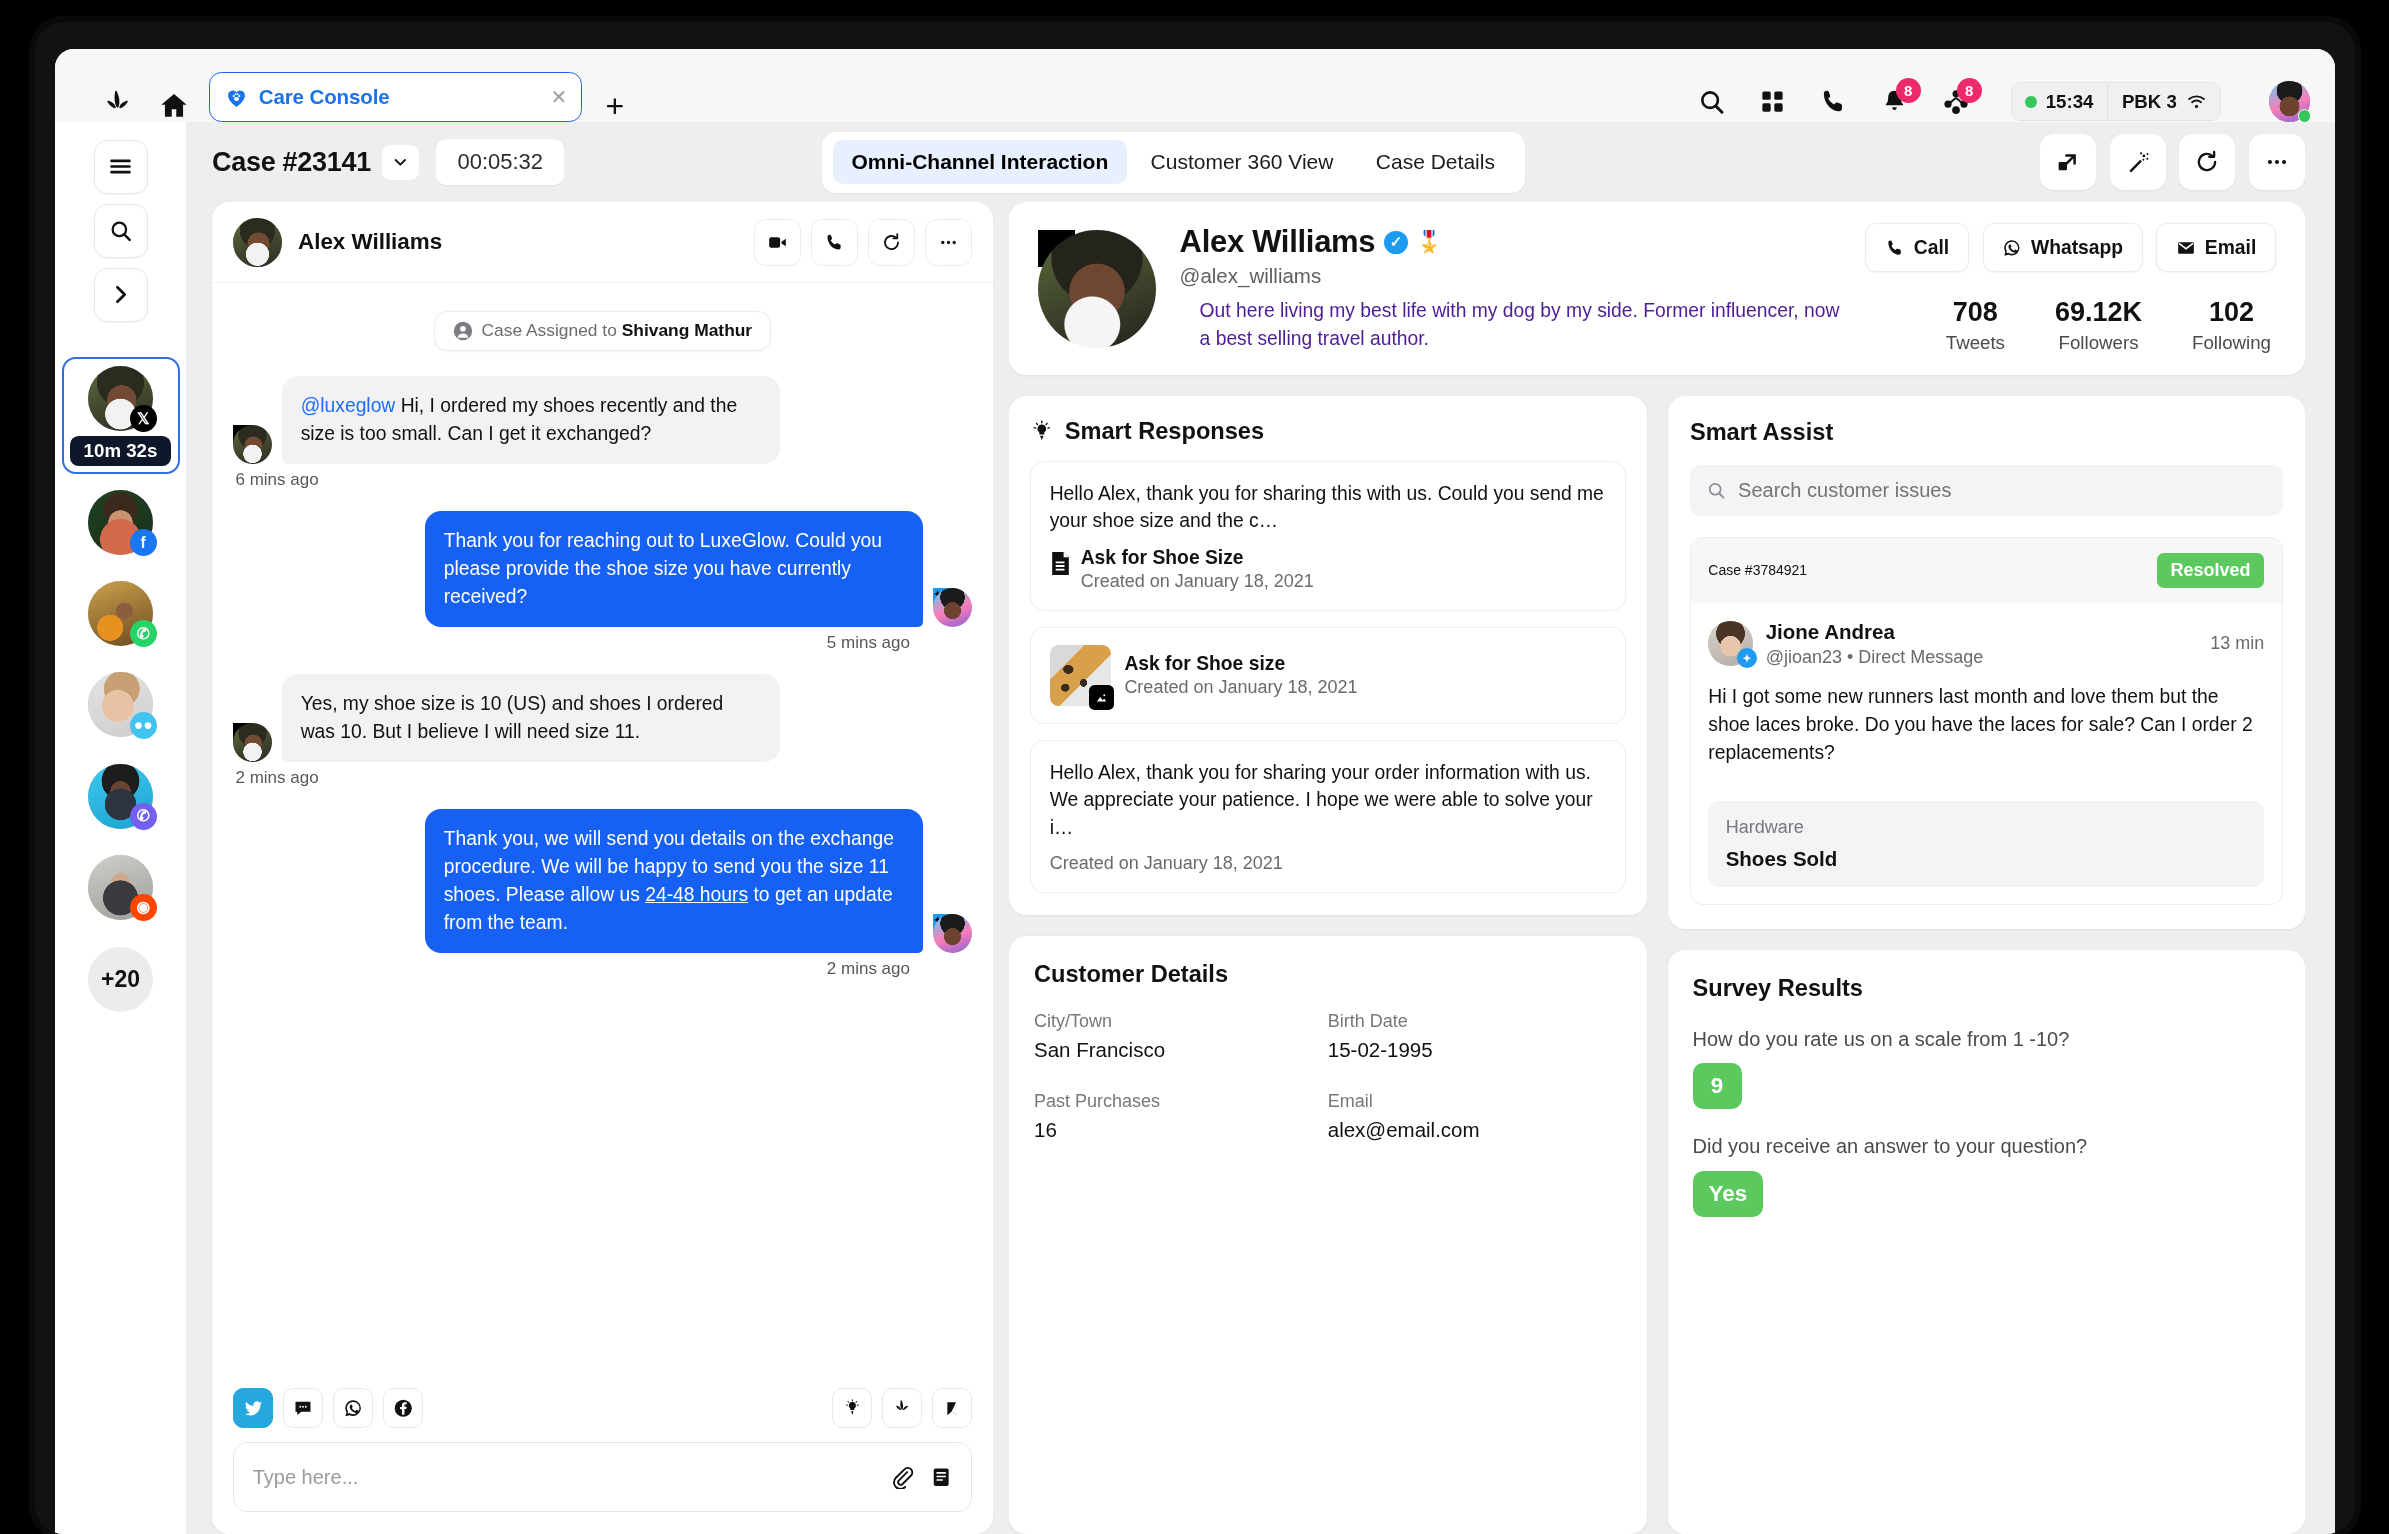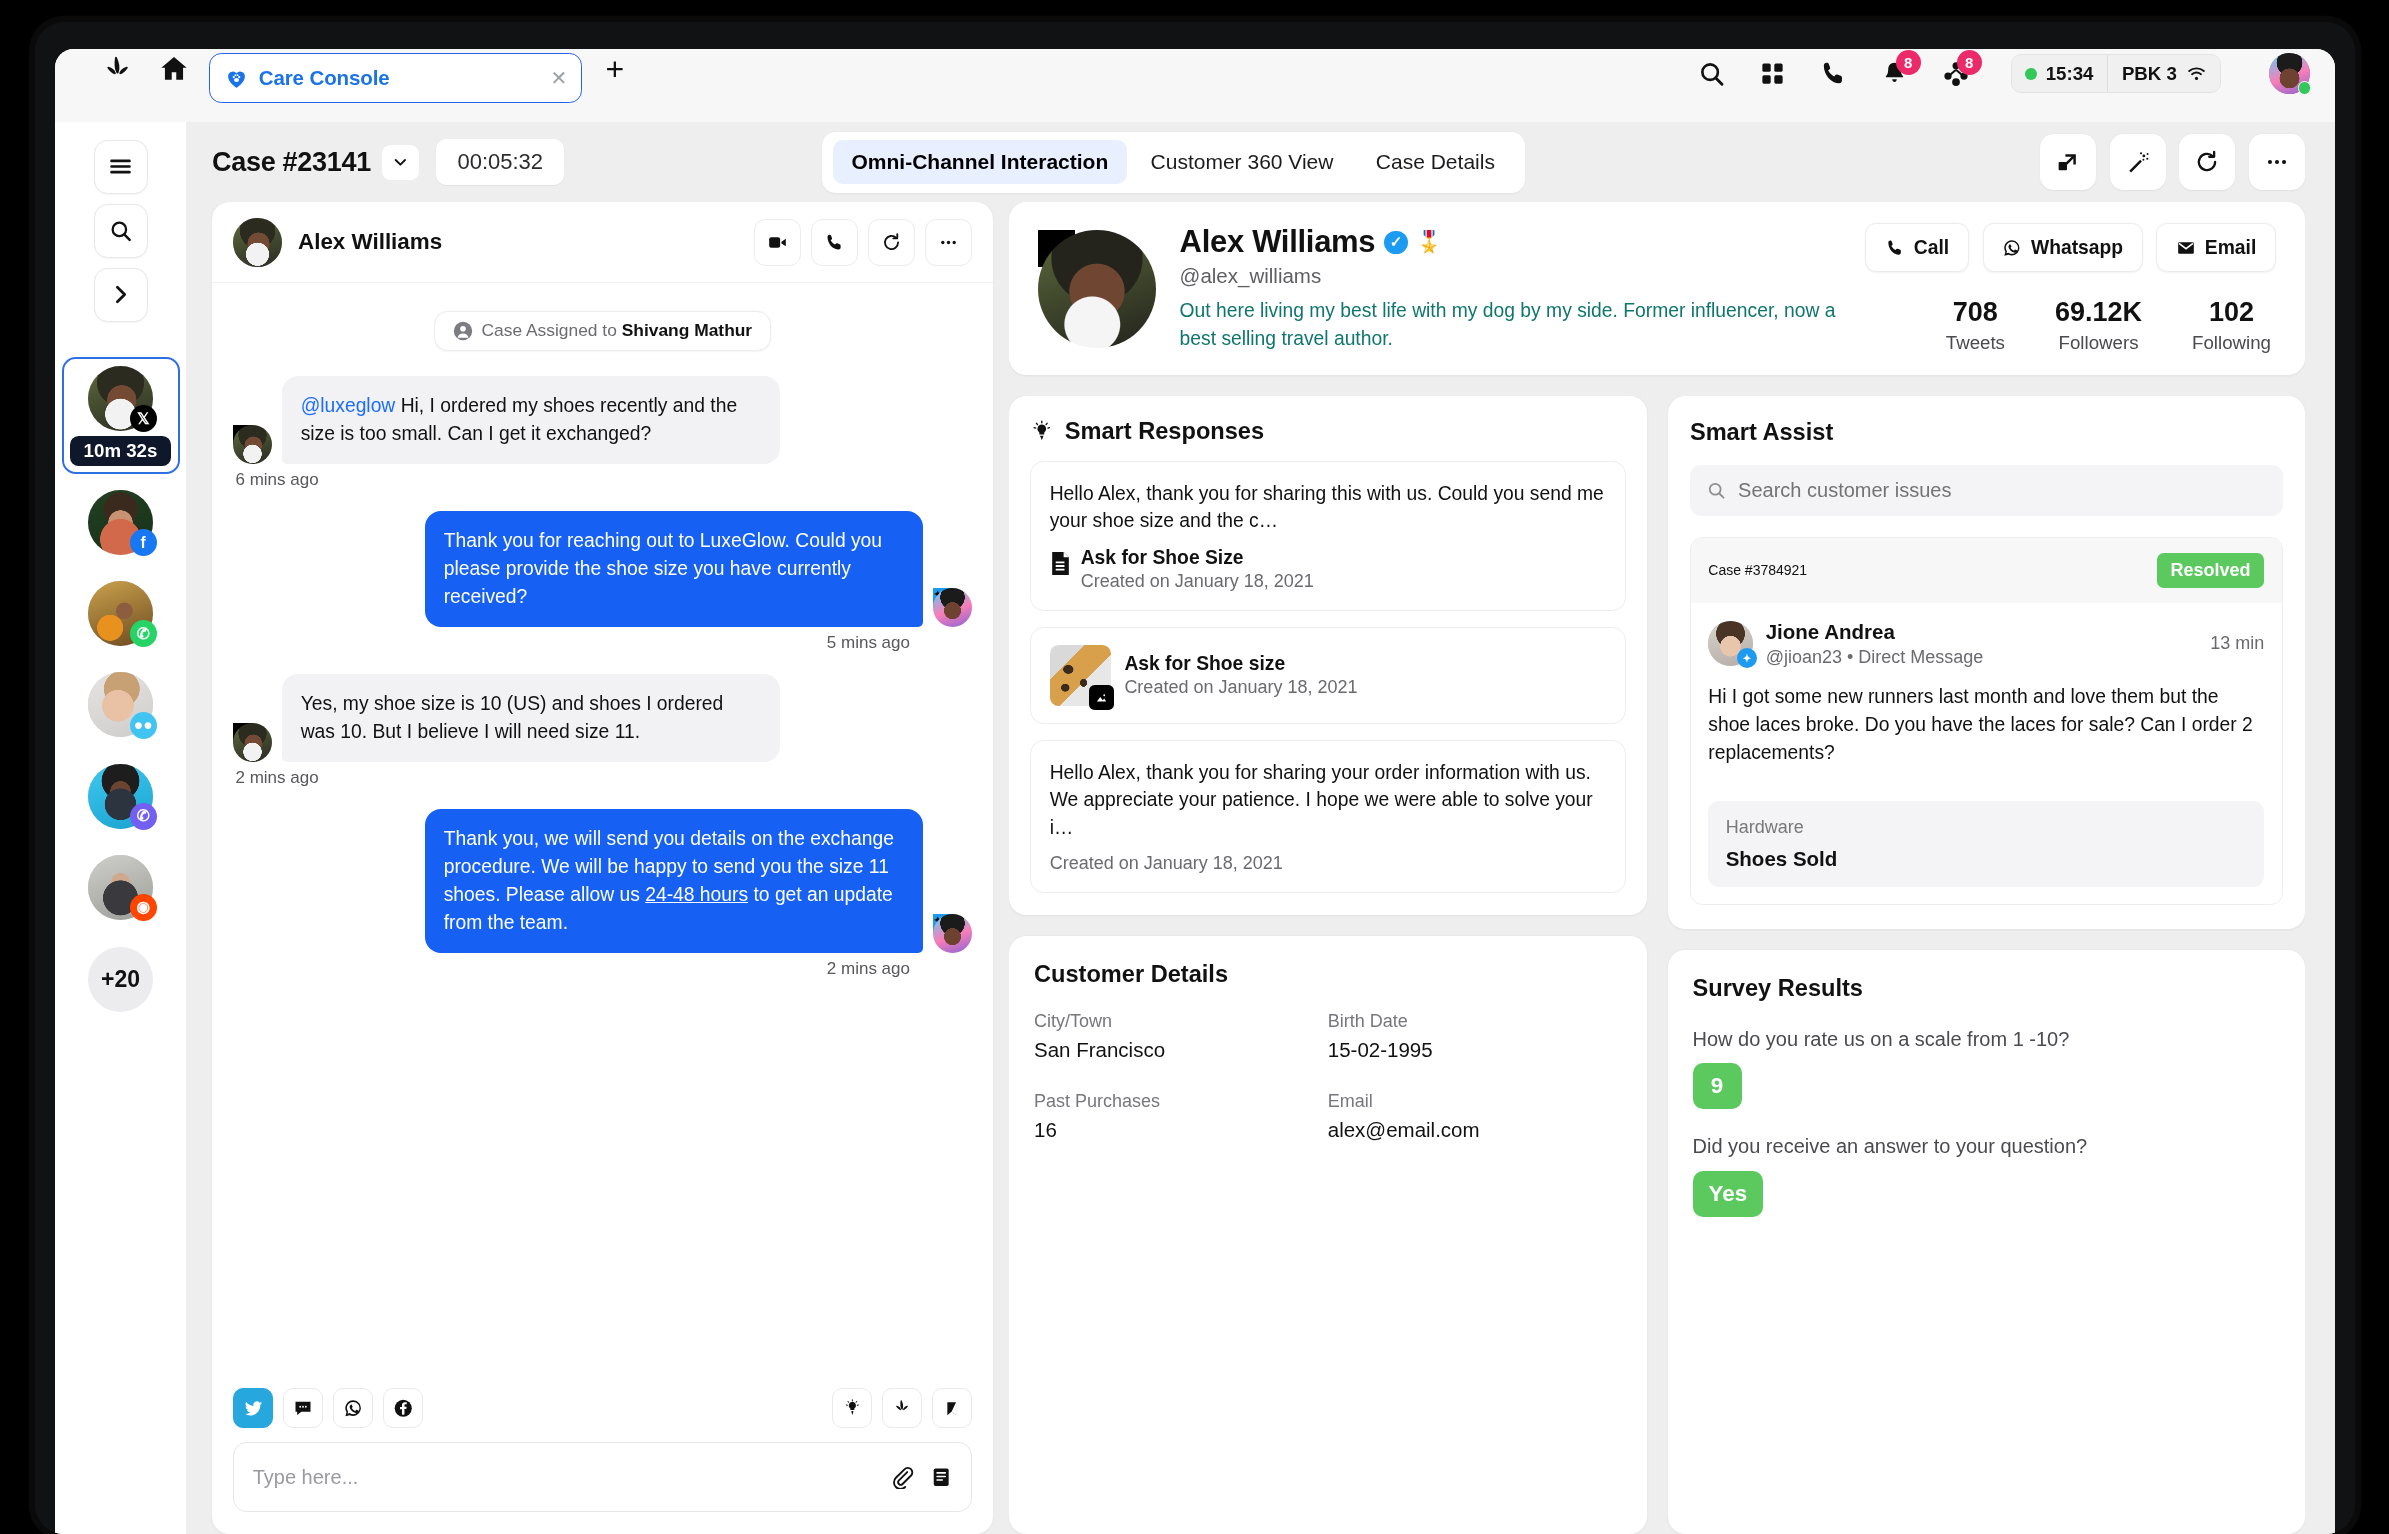--- a/index.html
+++ b/index.html
@@ -29,22 +29,22 @@
     border-top-right-radius: 18.7px;
     overflow: hidden;
   }
 
   
   #browser-bar {
     position: relative;
     height: 73px;
     background: #f7f7f8;
     display: flex;
-    align-items: flex-start;
-    padding: 4px 25px 0 35px;
+    align-items: flex-end;
+    padding: 12px 25px 0 35px;
   }
   .logo-wrap { width: 54px; display:flex; justify-content:center; }
   .home-wrap { width: 60px; display:flex; justify-content:center; }
   #tab {
     width: 373px; height: 50px;
     border: 1.9px solid #2563eb;
     border-radius: 12.4px;
     background: #fff;
     display: flex; align-items: center;
     padding: 0 13.7px;
@@ -269,21 +269,21 @@
 
   
   #right-area { flex: 1; display: flex; flex-direction: column; gap: 21px; overflow: hidden; min-width: 0; }
   #profile-card { display: flex; align-items: center; padding: 21px 29px; gap: 23.6px; flex-shrink: 0; }
   #profile-avatar { position: relative; width: 118px; height: 118px; border-radius: 50%; flex-shrink: 0; }
   #profile-avatar .chip { width: 37px; height: 37px; font-size: 21px; right: -1.2px; bottom: 2.5px; }
   #profile-info { flex: 1; min-width: 0; }
   #profile-name { font-size: 31px; font-weight: 700; color: #111; display: flex; align-items: center; gap: 8.7px; letter-spacing:-0.3px; }
   #verified { width: 23.6px; height: 23.6px; border-radius: 50%; background: #1d9bf0; color: #fff; font-size: 15px; display:flex; align-items:center; justify-content:center; }
   #profile-handle { font-size: 20.5px; color: #5e5e63; margin-top: 3.7px; }
-  #profile-bio { font-size: 19.3px; color: #0f766e; line-height: 1.45; margin-top: 8.7px; }
+  #profile-bio { font-size: 19.3px; color: #4c1d95; line-height: 1.45; margin-top: 8.7px; margin-left: 20px; }
   #profile-right { flex-shrink: 0; }
   #contact-actions { display: flex; gap: 13.7px; justify-content: flex-end; }
   .cbtn {
     border: 0.6px solid #ececee; border-radius: 11.2px; background: #fff;
     padding: 12.4px 18.7px; font-size: 19.3px; font-weight: 600; color: #111;
     display: flex; align-items: center; gap: 8.7px;
     box-shadow: 0 0.6px 1.9px rgba(0,0,0,.05);
   }
   #stats { display: flex; gap: 50px; justify-content: flex-end; margin-top: 25px; padding-right: 5px; }
   .stat { text-align: center; }

